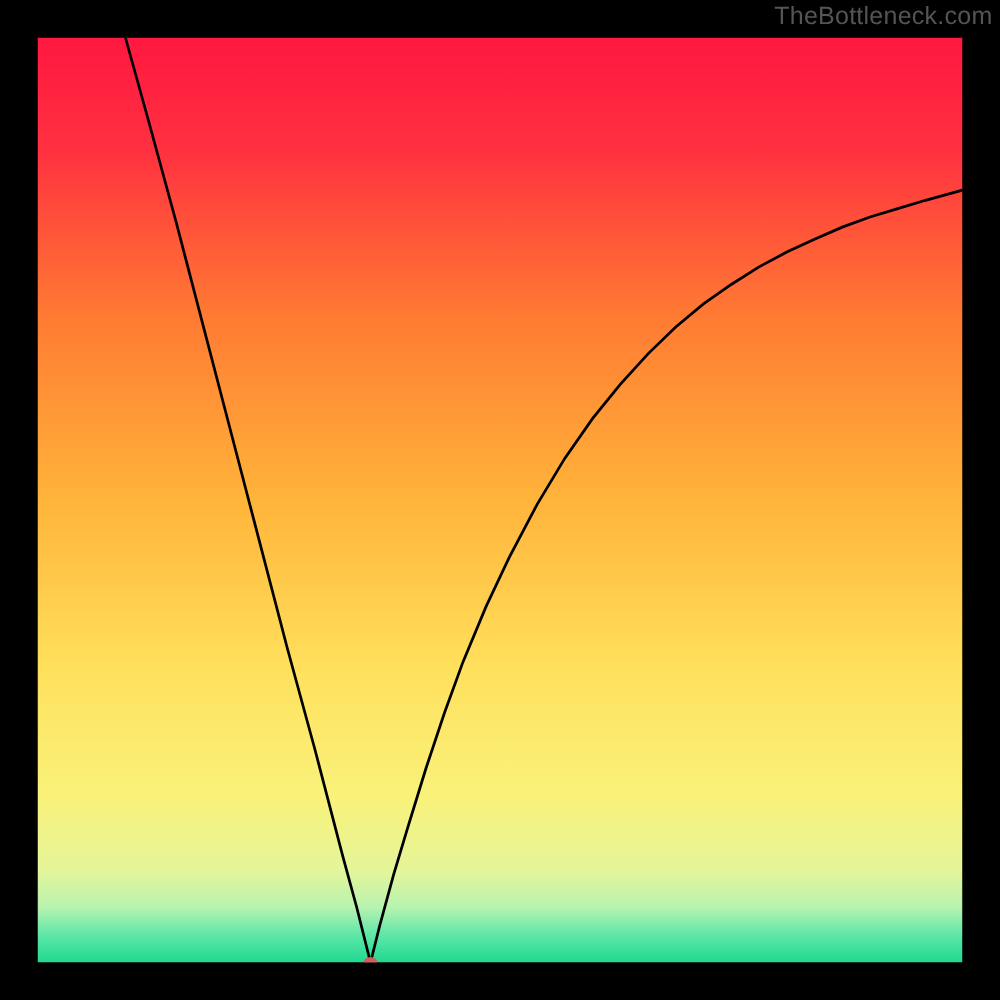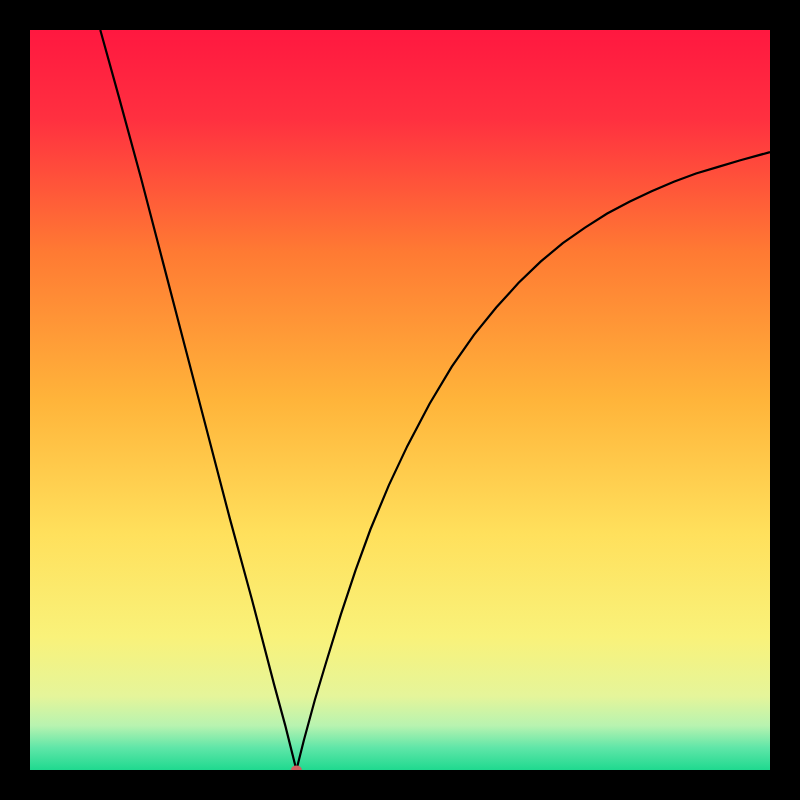--- a/index.html
+++ b/index.html
@@ -28,20 +28,21 @@
   svg {
     position: absolute;
     top: 0;
     left: 0;
   }
 </style>
 </head>
 <body>
 
 <div class="chart-wrap">
+  <div class="watermark">TheBottleneck.com</div>
   <svg id="chart-svg" width="800" height="800" viewBox="0 0 800 800">
     <defs>
       <linearGradient id="bg-grad" x1="0" y1="0" x2="0" y2="1">
           <stop offset="0%" stop-color="#ff1840"></stop>
           <stop offset="12%" stop-color="#ff3040"></stop>
           <stop offset="30%" stop-color="#ff7a33"></stop>
           <stop offset="50%" stop-color="#ffb43a"></stop>
           <stop offset="68%" stop-color="#ffe05c"></stop>
           <stop offset="82%" stop-color="#f9f27a"></stop>
           <stop offset="90%" stop-color="#e5f59a"></stop>

